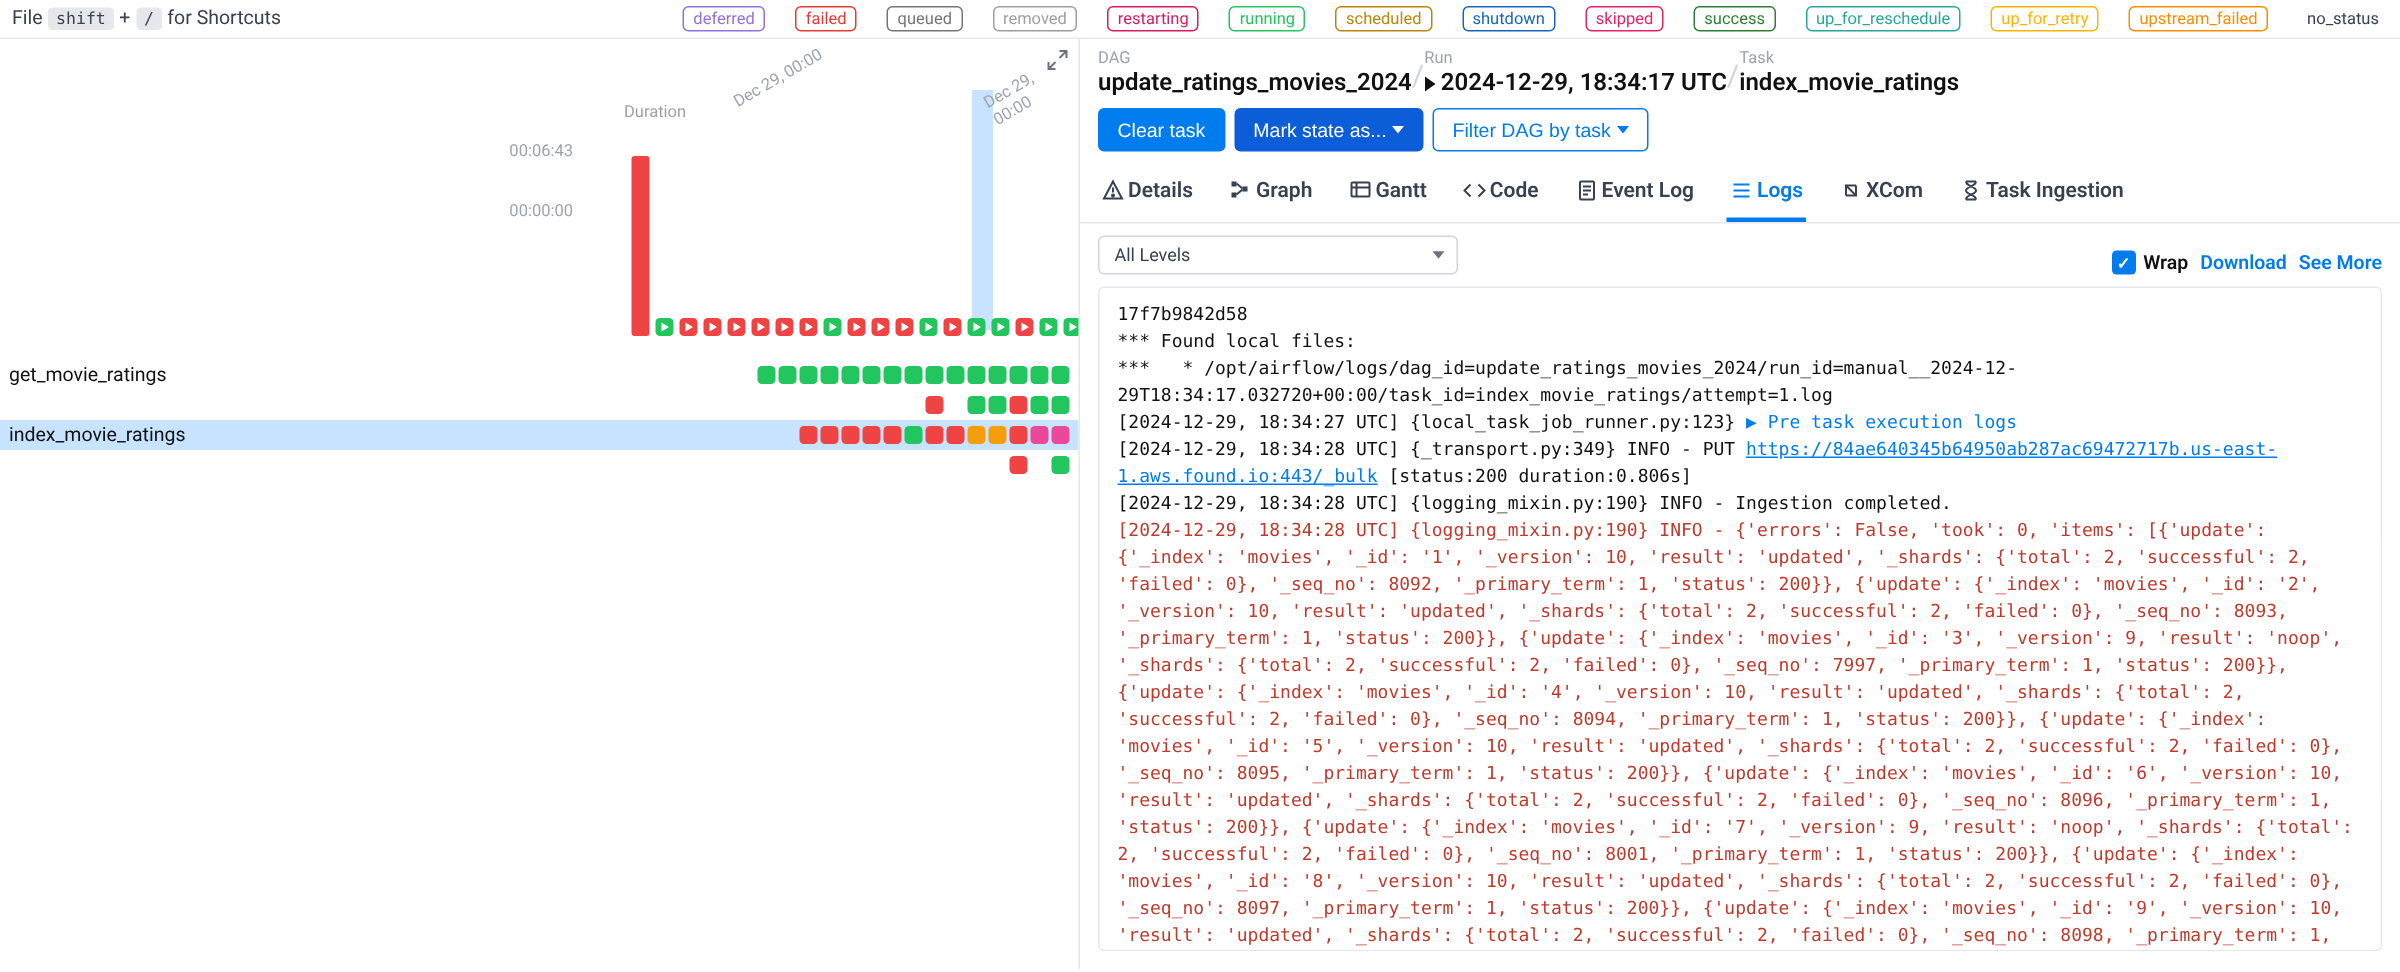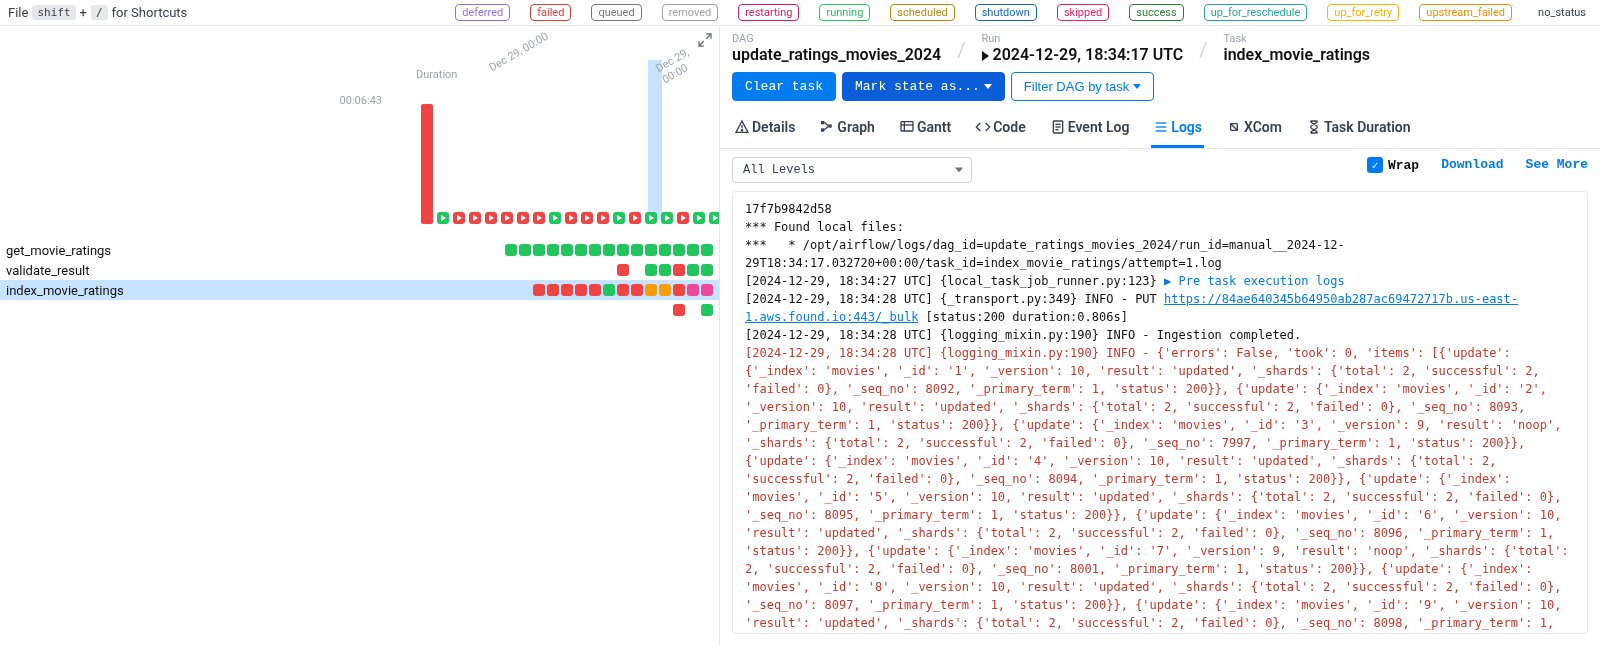--- a/index.html
+++ b/index.html
@@ -63,36 +63,36 @@
   .task-row .label { width: 400px; font-size:13px; color:#111; }
   .task-row .cells { display:flex; gap:2px; position:relative; margin-left:auto;}
   .cell { width:12px; height:12px; border-radius:3px; }
   .cell.g { background:#22c55e; }
   .cell.r { background:#ef4444; }
   .cell.o { background:#f59e0b; }
   .cell.p { background:#ec4899; }
   .bar-wrap{display:inline-flex;flex-direction:column;align-items:center;justify-content:flex-end;height:130px;width:14px;position:relative;}
   
   .crumb {
-    display:flex; align-items:flex-start; gap:16px; padding:6px 12px 0 12px; font-size:12px; color:#6b7280;
+    display:flex; align-items:flex-start; padding:6px 12px 0 12px; font-size:12px; color:#6b7280;
   }
   .crumb-col{display:flex;flex-direction:column;}
   .crumb-col .sup{font-size:11px;color:#9ca3af;}
   .crumb-col .val{font-size:16px;font-weight:600;color:#111;}
   .crumb .slash{font-size:20px;color:#d1d5db;align-self:flex-end;padding-bottom:2px;}
   .btn-row{display:flex;gap:6px;padding:8px 12px;}
   .btn{border-radius:4px;padding:6px 12px;font-size:13px;font-weight:500;cursor:pointer;display:inline-flex;align-items:center;gap:4px;}
-  .btn-primary{background:var(--blue);color:#fff;border:1px solid var(--blue);font-family:Liberation Mono, monospace;}
+  .btn-primary{background:var(--blue);color:#fff;border:1px solid var(--blue);}
   .btn-primary.dark{background:#0b5ed7;border-color:#0b5ed7;}
   .btn-outline{background:#fff;color:var(--blue);border:1px solid var(--blue);}
   .tabs{display:flex;gap:20px;padding:0 12px;border-bottom:1px solid #e5e7eb;}
   .tab{display:flex;align-items:center;gap:2px;padding:10px 2px;font-size:14px;font-weight:600;color:#374151;cursor:pointer;border-bottom:3px solid transparent;}
   .tab.active{color:var(--blue);border-bottom-color:var(--blue);}
   .tab svg,.tab .ico{width:16px;height:16px;}
-  .filters{display:flex;gap:22px;align-items:flex-start;padding:8px 12px;font-family:Liberation Mono, monospace;}
+  .filters{display:flex;gap:8px;align-items:flex-end;padding:8px 12px;}
   .select{border:1px solid #d1d5db;border-radius:4px;padding:5px 28px 5px 10px;font-size:12px;color:#374151;position:relative;background:#fff;min-width:240px;}
   .select::after{content:"";position:absolute;right:8px;top:50%;width:0;height:0;border-left:4px solid transparent;border-right:4px solid transparent;border-top:5px solid #6b7280;transform:translateY(-50%);}
   .filters .spacer{flex:1;}
   .chk{display:flex;align-items:center;gap:5px;font-weight:600;color:#111;}
   .chk .box{width:16px;height:16px;border-radius:3px;background:var(--blue);display:flex;align-items:center;justify-content:center;color:#fff;font-size:11px;}
   .link{color:var(--blue);font-weight:600;cursor:pointer;}
   .log{flex:1;overflow:auto;margin:0 12px 12px 12px;border:1px solid #e5e7eb;border-radius:4px;padding:8px 12px;font-family:ui-monospace,Menlo,Consolas,monospace;font-size:12px;line-height:1.5;color:#111;background:#fff;white-space:pre-wrap;word-break:break-word;}
   .log .red{color:#c0392b;}
   .log a{color:var(--blue);text-decoration:underline;}
   .log .blue{color:var(--blue);}
@@ -133,20 +133,21 @@
   <div class="left">
     <div class="collapse-icon">
       <svg width="16" height="16" viewBox="0 0 24 24" fill="none" stroke="currentColor" stroke-width="2">
           <path d="M14 10l7-7M10 14l-7 7M21 10V3h-7M3 14v7h7"></path>
         </svg>
     </div>
     <div class="chart-area">
       <span class="duration-label" style="left:384px;top:42px;margin-left:32px;">Duration</span>
       <div class="axis-labels" style="left:22px;top:68px;">
         <div>00:06:43</div>
+        <div>00:00:00</div>
       </div>
       <div id="date-labels"></div>
       <div id="highlight-col" class="highlight-col" style="top: 34px; height: 160px; left: 648px;"></div>
 
       <div id="header-bars" style="position:absolute;left:420px;top:66px;display:flex;align-items:flex-end;gap:2px;height:132px;">
           <div class="bar-wrap">
             <div style="width: 12px; height: 120px; background: rgb(239, 68, 68); border-radius: 2px; position: relative;"></div>
           </div>
           <div class="bar-wrap">
             <div style="width: 12px; height: 12px; background: rgb(34, 197, 94); border-radius: 3px; position: relative;">
@@ -261,21 +262,20 @@
             <div class="cell g"></div>
             <div class="cell g"></div>
             <div class="cell g"></div>
             <div class="cell g"></div>
             <div class="cell g"></div>
             <div class="cell g"></div>
             <div class="cell g"></div>
           </div>
         </div>
         <div class="task-row">
-          <div class="label">validate_result</div>
           <div class="cells">
             <div class="cell" style="background: transparent;"></div>
             <div class="cell" style="background: transparent;"></div>
             <div class="cell" style="background: transparent;"></div>
             <div class="cell" style="background: transparent;"></div>
             <div class="cell" style="background: transparent;"></div>
             <div class="cell" style="background: transparent;"></div>
             <div class="cell" style="background: transparent;"></div>
             <div class="cell" style="background: transparent;"></div>
             <div class="cell" style="background: transparent;"></div>
@@ -427,21 +427,21 @@
               <polyline points="17 7 7 7 7 17"></polyline>
               <polyline points="7 17 17 17 17 7"></polyline>
               <line x1="7" y1="7" x2="17" y2="17"></line>
             </svg></span>
           <span>XCom</span>
         </div>
         <div class="tab">
           <span class="ico"><svg viewBox="0 0 24 24" fill="none" stroke="currentColor" stroke-width="2">
               <path d="M7 3h10 M7 21h10 M7 3c0 5 10 5 10 9s-10 4-10 9 M17 3c0 5-10 5-10 9s10 4 10 9"></path>
             </svg></span>
-          <span>Task Duration</span>
+          <span>Task Ingestion</span>
         </div>
       </div>
 
     <div class="filters">
       <div class="select">All Levels</div>
       <div class="spacer"></div>
       <label class="chk">
         <span class="box">✓</span>
         <span>Wrap</span>
       </label>

